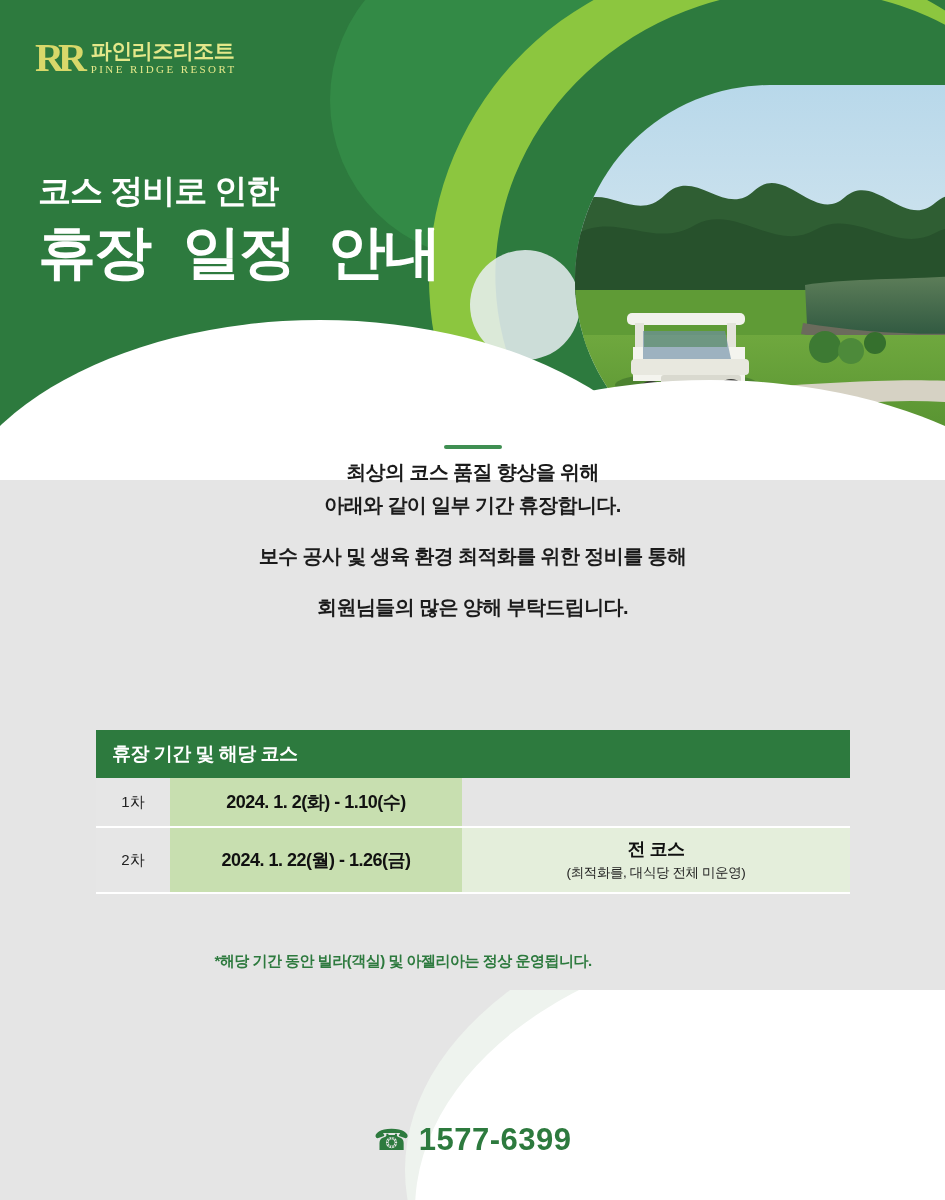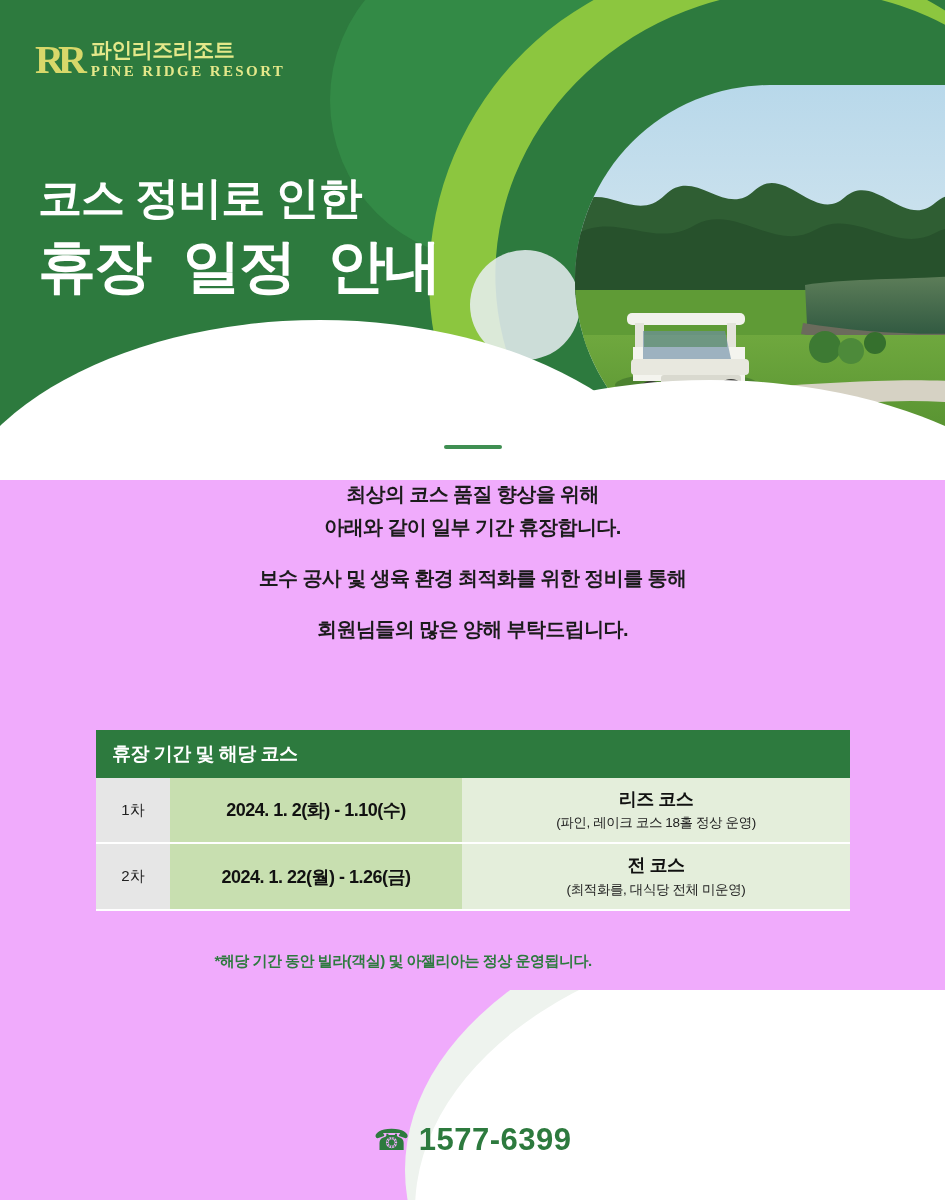--- a/index.html
+++ b/index.html
@@ -8,21 +8,21 @@
     height: 1200px;
     font-family: "Liberation Sans", "DejaVu Sans", sans-serif;
     background: #ffffff;
     overflow: hidden;
   }
 
   .poster {
     position: relative;
     width: 945px;
     height: 1200px;
-    background: #f0abfc;
+    background: #e5e5e5;
     overflow: hidden;
   }
 
   
   .hero {
     position: absolute;
     top: 0; left: 0;
     width: 945px;
     height: 480px;
     background: #2d7a3e;
@@ -122,36 +122,36 @@
   }
   .logo-text-ko {
     font-size: 21px;
     font-weight: 700;
     color: #e4e88a;
     letter-spacing: -0.5px;
     line-height: 1.1;
   }
   .logo-text-en {
     font-family: "Liberation Serif", "DejaVu Serif", serif;
-    font-size: 15px;
-    font-weight: 700;
+    font-size: 11px;
+    font-weight: 400;
     color: #e4e88a;
     letter-spacing: 2.4px;
     line-height: 1.4;
   }
 
   
   .headline {
     position: absolute;
     top: 170px;
     left: 38px;
     z-index: 6;
   }
   .headline .line1 {
-    font-size: 44px;
+    font-size: 33px;
     font-weight: 700;
     color: #ffffff;
     letter-spacing: -1px;
     line-height: 1.25;
   }
   .headline .line2 {
     font-size: 58px;
     font-weight: 700;
     color: #ffffff;
     letter-spacing: -2px;
@@ -167,21 +167,21 @@
     left: 50%;
     transform: translateX(-50%);
     width: 58px;
     height: 4px;
     background: #3f8f52;
     border-radius: 2px;
   }
 
   .message {
     position: absolute;
-    top: 478px;
+    top: 456px;
     left: 0;
     width: 945px;
     text-align: center;
     color: #1b1b1b;
   }
   .message p {
     font-size: 20px;
     font-weight: 700;
     line-height: 1.65;
     letter-spacing: -0.6px;
@@ -416,24 +416,20 @@
       <p>회원님들의 많은 양해 부탁드립니다.</p>
     </div>
   </div>
 
   <div class="schedule">
     <div class="sched-head">휴장 기간 및 해당 코스</div>
 
     <div class="sched-row">
       <div class="cell-no">1차</div>
       <div class="cell-date">2024. 1. 2(화) - 1.10(수)</div>
-      <div class="cell-course">
-        <div class="course-main">리즈 코스</div>
-        <div class="course-sub">(파인, 레이크 코스 18홀 정상 운영)</div>
-      </div>
     </div>
 
     <div class="sched-row">
       <div class="cell-no">2차</div>
       <div class="cell-date">2024. 1. 22(월) - 1.26(금)</div>
       <div class="cell-course">
         <div class="course-main">전 코스</div>
         <div class="course-sub">(최적화를, 대식당 전체 미운영)</div>
       </div>
     </div>

